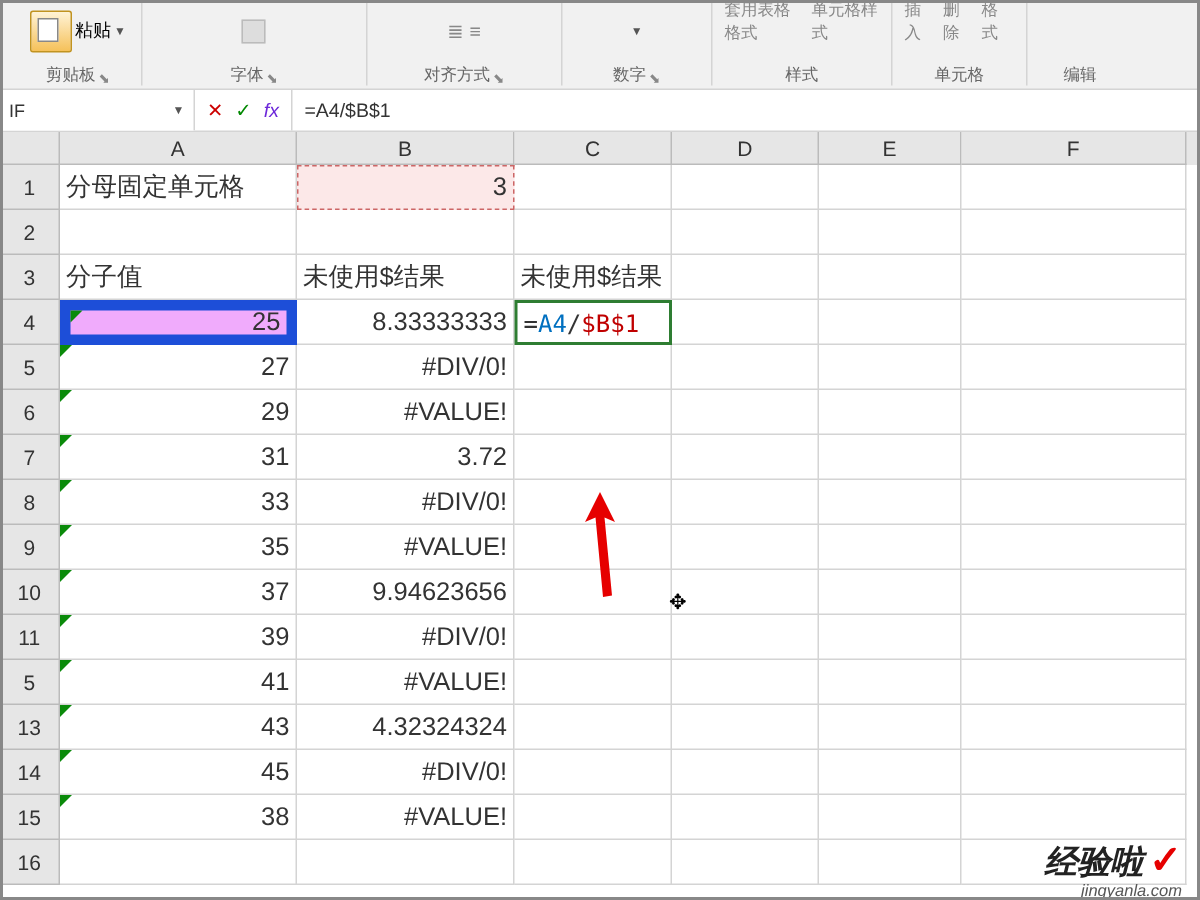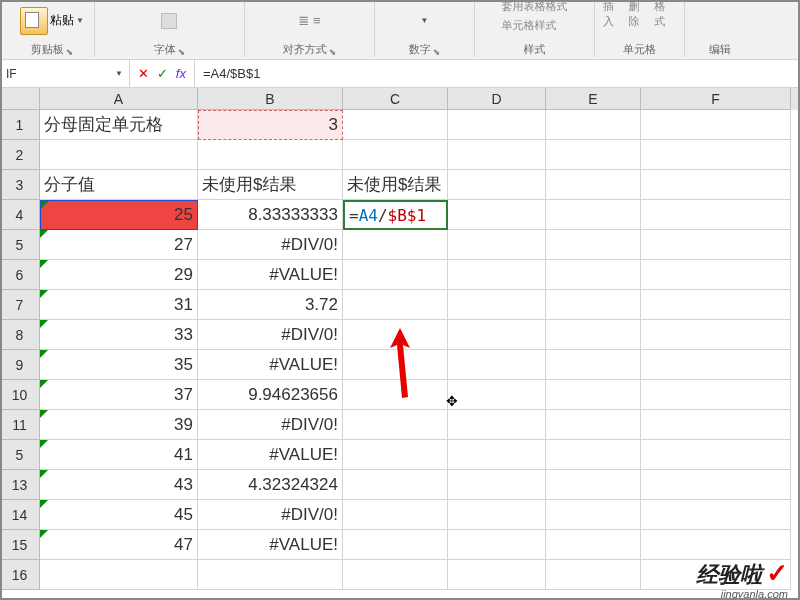--- a/index.html
+++ b/index.html
@@ -31,21 +31,21 @@
     .col-header { height: 22px; background: #e6e6e6; border-right: 1px solid #bbb; border-bottom: 1px solid #bbb; display: flex; align-items: center; justify-content: center; color: #333; font-size: 14px; }
     .col-A { width: 158px; } .col-B { width: 145px; } .col-C { width: 105px; } .col-D { width: 98px; } .col-E { width: 95px; } .col-F { width: 150px; }
     
     .row { display: flex; height: 30px; }
     .row-header { width: 40px; background: #e6e6e6; border-right: 1px solid #bbb; border-bottom: 1px solid #bbb; display: flex; align-items: center; justify-content: center; color: #333; font-size: 14px; }
     .cell { height: 30px; border-right: 1px solid #d4d4d4; border-bottom: 1px solid #d4d4d4; display: flex; align-items: center; padding: 0 4px; font-size: 17px; color: #333; position: relative; }
     .cell.right { justify-content: flex-end; }
     .cell.left { justify-content: flex-start; }
     
     .cell-B1 { background: #fce8e8; border: 1px dashed #cc6666; }
-    .cell-A4 { background: #ef4444; border: 1px solid #1d4ed8; }
+    .cell-A4 { background: #f0abfc; border: 7px solid #1d4ed8; }
     .cell-C4 { border: 2px solid #2e7d32; }
     
     .green-tri { position: absolute; top: 0; left: 0; width: 0; height: 0; border-top: 8px solid #0a8a0a; border-right: 8px solid transparent; }
     
     .formula-disp { font-family: Consolas, monospace; font-size: 16px; }
     .formula-disp .ref-a { color: #0070c0; }
     .formula-disp .ref-b { color: #c00000; }
     
     .red-arrow { position: absolute; left: 380px; top: 235px; pointer-events: none; }
     .red-arrow svg { width: 40px; height: 80px; }
@@ -98,21 +98,21 @@
   <div class="ribbon-group" style="width:100px">
     <div class="ribbon-group-content">
         <span class="dropdown-arrow">▼</span>
       </div>
     <div class="ribbon-group-label">
         <span>数字</span>
         <span class="expand-icon">⬊</span>
       </div>
   </div>
   <div class="ribbon-group" style="width:120px">
-    <div class="ribbon-group-content" style="flex-direction:column;align-items:flex-start;font-size:11px;color:#888">
+    <div class="ribbon-group-content" style="align-items:flex-start;font-size:11px;color:#888">
       <span>套用表格格式</span>
       <span>单元格样式</span>
     </div>
     <div class="ribbon-group-label">
         <span>样式</span>
       </div>
   </div>
   <div class="ribbon-group" style="width:90px">
     <div class="ribbon-group-content" style="flex-direction:row;align-items:flex-start;font-size:11px;color:#888">
       <span>插入</span>
@@ -313,21 +313,21 @@
     <div class="cell col-B right">#DIV/0!</div>
     <div class="cell col-C"></div>
       <div class="cell col-D"></div>
       <div class="cell col-E"></div>
       <div class="cell col-F"></div>
   </div>
   <div class="row">
       <div class="row-header">15</div>
     <div class="cell col-A right">
         <span class="green-tri"></span>
-        <span>47</span>
+        <span>38</span>
       </div>
     <div class="cell col-B right">#VALUE!</div>
     <div class="cell col-C"></div>
       <div class="cell col-D"></div>
       <div class="cell col-E"></div>
       <div class="cell col-F"></div>
   </div>
   <div class="row">
       <div class="row-header">16</div>
     <div class="cell col-A"></div>

